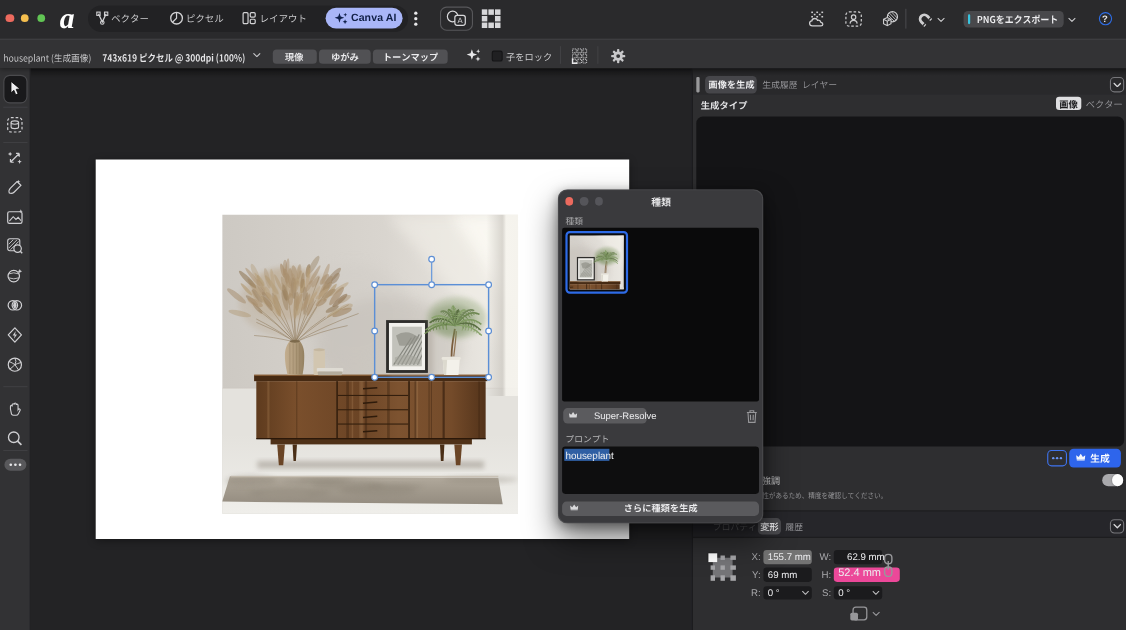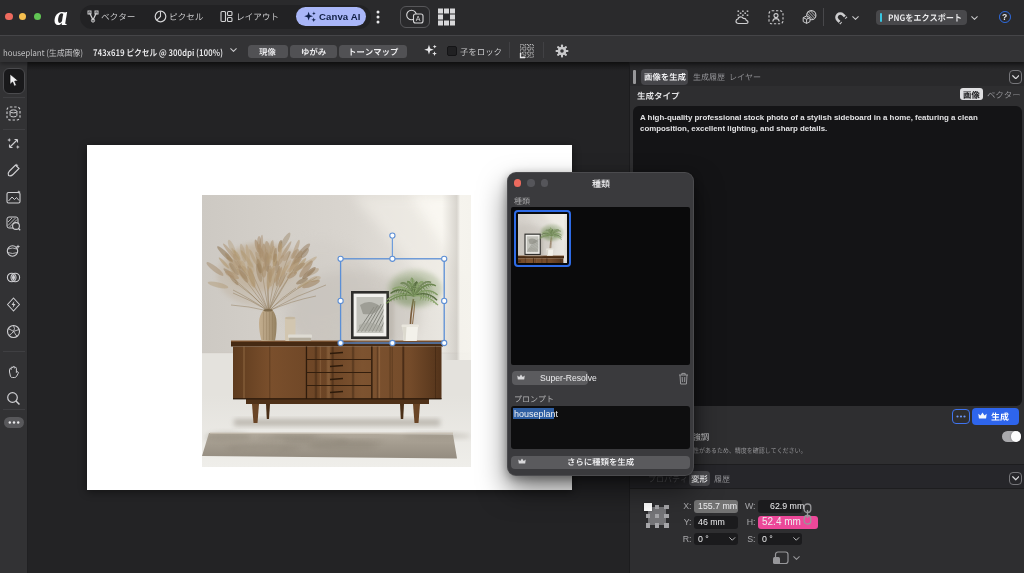--- a/index.html
+++ b/index.html
@@ -473,21 +473,20 @@
       <path transform="scale(1.0000,1)" d="M1.8 -5.7H7.7V-4.7H1.8ZM1.4 -3.2H7.4V-2.2H1.4ZM0.4 -0.5H8.1V0.5H0.4ZM3.7 -7.2H4.8V0.0H3.7ZM1.8 -7.1 2.8 -6.9Q2.6 -6.2 2.4 -5.6Q2.1 -4.9 1.8 -4.4Q1.5 -3.8 1.2 -3.4Q1.1 -3.5 0.9 -3.6Q0.7 -3.8 0.6 -3.9Q0.4 -4.0 0.3 -4.1Q0.6 -4.4 0.9 -4.9Q1.2 -5.4 1.4 -6.0Q1.6 -6.5 1.8 -7.1Z M10.0 -4.0H12.0V-3.1H10.0ZM11.6 -4.0H12.6Q12.6 -4.0 12.6 -4.0Q12.6 -3.9 12.6 -3.8Q12.6 -3.7 12.6 -3.6Q12.6 -2.7 12.6 -2.2Q12.5 -1.6 12.5 -1.3Q12.4 -1.0 12.3 -0.8Q12.2 -0.7 12.1 -0.6Q11.9 -0.5 11.7 -0.5Q11.6 -0.5 11.3 -0.5Q11.0 -0.5 10.7 -0.5Q10.7 -0.7 10.7 -1.0Q10.6 -1.2 10.5 -1.4Q10.7 -1.4 10.9 -1.4Q11.1 -1.4 11.2 -1.4Q11.3 -1.4 11.4 -1.4Q11.4 -1.4 11.5 -1.5Q11.5 -1.6 11.5 -1.8Q11.6 -2.1 11.6 -2.5Q11.6 -3.0 11.6 -3.9ZM14.2 -6.7 14.8 -7.3Q15.0 -7.2 15.3 -7.0Q15.6 -6.9 15.8 -6.7Q16.0 -6.5 16.2 -6.4L15.5 -5.7Q15.4 -5.8 15.2 -6.0Q14.9 -6.2 14.7 -6.4Q14.4 -6.5 14.2 -6.7ZM15.2 -4.5 16.2 -4.2Q15.7 -2.6 14.7 -1.3Q13.8 -0.0 12.6 0.7Q12.5 0.6 12.4 0.5Q12.2 0.3 12.1 0.1Q11.9 -0.0 11.8 -0.1Q13.0 -0.8 13.9 -1.9Q14.7 -3.0 15.2 -4.5ZM10.1 -5.9H16.7V-4.9H10.1ZM9.4 -5.9H10.5V-3.4Q10.5 -3.0 10.5 -2.4Q10.4 -1.8 10.3 -1.2Q10.2 -0.7 10.0 -0.1Q9.9 0.4 9.6 0.9Q9.5 0.8 9.3 0.6Q9.2 0.5 9.0 0.4Q8.8 0.2 8.7 0.2Q9.0 -0.3 9.2 -1.0Q9.3 -1.6 9.4 -2.3Q9.4 -2.9 9.4 -3.5ZM12.9 -7.2H13.9Q13.9 -6.2 14.0 -5.2Q14.1 -4.2 14.2 -3.3Q14.4 -2.4 14.6 -1.8Q14.8 -1.1 15.0 -0.7Q15.3 -0.3 15.5 -0.3Q15.7 -0.3 15.8 -0.7Q15.8 -1.0 15.9 -1.8Q16.0 -1.7 16.3 -1.5Q16.5 -1.3 16.7 -1.3Q16.7 -0.5 16.5 -0.0Q16.4 0.4 16.1 0.5Q15.8 0.7 15.4 0.7Q15.0 0.7 14.6 0.4Q14.2 0.1 14.0 -0.5Q13.7 -1.0 13.5 -1.8Q13.3 -2.6 13.1 -3.4Q13.0 -4.3 12.9 -5.3Q12.9 -6.2 12.9 -7.2Z M20.6 -4.0Q21.0 -3.8 21.5 -3.5Q22.0 -3.2 22.4 -2.8Q22.9 -2.5 23.3 -2.2Q23.8 -1.9 24.0 -1.7L23.2 -0.7Q23.0 -1.0 22.5 -1.3Q22.1 -1.6 21.7 -2.0Q21.2 -2.3 20.7 -2.6Q20.3 -3.0 19.9 -3.2ZM24.6 -5.4Q24.6 -5.3 24.5 -5.1Q24.4 -5.0 24.4 -4.8Q24.2 -4.4 24.0 -3.9Q23.8 -3.5 23.5 -3.0Q23.2 -2.5 22.8 -2.0Q22.2 -1.3 21.4 -0.6Q20.5 0.1 19.3 0.6L18.3 -0.3Q19.2 -0.6 19.9 -0.9Q20.5 -1.3 21.0 -1.7Q21.5 -2.2 21.8 -2.6Q22.1 -2.9 22.4 -3.3Q22.6 -3.8 22.8 -4.2Q23.0 -4.6 23.1 -4.9H20.2L20.6 -5.9H23.0Q23.2 -5.9 23.4 -5.9Q23.6 -5.9 23.8 -6.0ZM21.8 -6.7Q21.7 -6.5 21.5 -6.3Q21.4 -6.0 21.3 -5.9Q21.0 -5.4 20.6 -4.8Q20.1 -4.2 19.6 -3.7Q19.0 -3.1 18.4 -2.7L17.5 -3.4Q18.3 -3.9 18.8 -4.4Q19.3 -4.9 19.7 -5.4Q20.0 -5.9 20.2 -6.2Q20.3 -6.4 20.4 -6.6Q20.5 -6.9 20.6 -7.1Z M26.0 -3.3Q27.2 -3.6 28.1 -4.0Q29.0 -4.4 29.7 -4.8Q30.2 -5.1 30.6 -5.5Q31.1 -5.8 31.5 -6.2Q31.9 -6.6 32.1 -6.9L33.1 -6.0Q32.7 -5.6 32.2 -5.2Q31.7 -4.9 31.2 -4.5Q30.7 -4.1 30.2 -3.8Q29.8 -3.6 29.2 -3.3Q28.6 -3.0 27.9 -2.7Q27.2 -2.4 26.6 -2.2ZM29.6 -4.3 30.8 -4.6V-0.7Q30.8 -0.6 30.8 -0.3Q30.8 -0.1 30.8 0.1Q30.8 0.3 30.8 0.4H29.5Q29.5 0.3 29.5 0.1Q29.5 -0.1 29.6 -0.3Q29.6 -0.6 29.6 -0.7Z M40.8 -6.2Q40.8 -6.0 41.0 -5.9Q41.1 -5.7 41.3 -5.7Q41.5 -5.7 41.7 -5.9Q41.8 -6.0 41.8 -6.2Q41.8 -6.4 41.7 -6.6Q41.5 -6.7 41.3 -6.7Q41.1 -6.7 41.0 -6.6Q40.8 -6.4 40.8 -6.2ZM40.3 -6.2Q40.3 -6.5 40.4 -6.7Q40.6 -7.0 40.8 -7.1Q41.0 -7.3 41.3 -7.3Q41.6 -7.3 41.8 -7.1Q42.1 -7.0 42.2 -6.7Q42.3 -6.5 42.3 -6.2Q42.3 -6.0 42.2 -5.7Q42.1 -5.5 41.8 -5.4Q41.6 -5.2 41.3 -5.2Q41.0 -5.2 40.8 -5.4Q40.6 -5.5 40.4 -5.7Q40.3 -6.0 40.3 -6.2ZM41.3 -5.6Q41.3 -5.4 41.2 -5.3Q41.2 -5.1 41.2 -5.0Q41.1 -4.7 41.0 -4.3Q40.9 -3.9 40.7 -3.5Q40.6 -3.0 40.3 -2.6Q40.1 -2.2 39.9 -1.9Q39.5 -1.4 39.0 -0.9Q38.5 -0.5 37.8 -0.1Q37.2 0.2 36.5 0.5L35.5 -0.5Q36.4 -0.7 37.0 -1.0Q37.6 -1.3 38.1 -1.7Q38.5 -2.1 38.9 -2.5Q39.1 -2.9 39.3 -3.3Q39.5 -3.7 39.7 -4.2Q39.8 -4.6 39.9 -4.9Q39.7 -4.9 39.4 -4.9Q39.1 -4.9 38.7 -4.9Q38.4 -4.9 37.9 -4.9Q37.5 -4.9 37.1 -4.9Q36.7 -4.9 36.4 -4.9Q36.1 -4.9 35.9 -4.9Q35.6 -4.9 35.3 -4.9Q35.1 -4.9 34.9 -4.9V-6.1Q35.0 -6.1 35.2 -6.1Q35.4 -6.1 35.6 -6.0Q35.8 -6.0 35.9 -6.0Q36.0 -6.0 36.3 -6.0Q36.5 -6.0 36.9 -6.0Q37.2 -6.0 37.6 -6.0Q37.9 -6.0 38.3 -6.0Q38.6 -6.0 39.0 -6.0Q39.3 -6.0 39.5 -6.0Q39.7 -6.0 39.8 -6.0Q40.0 -6.0 40.1 -6.0Q40.3 -6.1 40.5 -6.1Z" fill="#e3e3e5"></path>
     </svg>
     <div class="abs" style="left:959.5px;top:87.5px;width:23.5px;height:12.5px;background:#dfdfe1;border-radius:3px"></div>
     <svg style="position:absolute;left:962.8px;top:97.5px;overflow:visible" width="1" height="1">
       <path transform="scale(1.0000,1)" d="M1.2 -0.7H7.1V0.3H1.2ZM0.4 -6.6H8.0V-5.7H0.4ZM0.7 -5.1H1.7V0.8H0.7ZM6.8 -5.1H7.7V0.7H6.8ZM3.7 -6.4H4.7V-4.6H3.7ZM3.7 -4.6H4.6V-1.5H3.7ZM3.0 -2.7V-2.0H5.3V-2.7ZM3.0 -4.2V-3.5H5.3V-4.2ZM2.2 -5.0H6.2V-1.2H2.2Z M12.3 -7.1 13.2 -7.0Q12.9 -6.3 12.4 -5.7Q11.9 -5.2 11.3 -4.6Q11.2 -4.8 11.0 -5.0Q10.8 -5.1 10.6 -5.2Q11.0 -5.5 11.3 -5.8Q11.6 -6.1 11.9 -6.5Q12.1 -6.8 12.3 -7.1ZM12.5 -6.6H14.4V-5.9H11.9ZM12.1 -4.8V-4.1H15.3V-4.8ZM11.2 -5.4H16.3V-3.4H11.2ZM13.2 -5.1H14.1V-3.8H13.2ZM13.3 -4.1 14.1 -3.7Q13.8 -3.4 13.3 -3.1Q12.8 -2.8 12.3 -2.5Q11.8 -2.3 11.3 -2.1Q11.2 -2.2 11.1 -2.3Q11.0 -2.4 10.9 -2.5Q10.8 -2.7 10.7 -2.7Q11.2 -2.9 11.7 -3.1Q12.2 -3.3 12.6 -3.5Q13.1 -3.8 13.3 -4.1ZM12.3 -2.9 13.0 -3.3Q13.5 -3.0 13.8 -2.6Q14.1 -2.1 14.2 -1.7Q14.4 -1.2 14.4 -0.8Q14.4 -0.4 14.3 -0.1Q14.2 0.2 14.0 0.4Q13.8 0.6 13.6 0.7Q13.4 0.7 13.1 0.8Q13.0 0.8 12.8 0.8Q12.6 0.7 12.5 0.7Q12.5 0.6 12.4 0.3Q12.4 0.1 12.3 -0.1Q12.4 -0.1 12.6 -0.1Q12.8 -0.1 12.9 -0.1Q13.0 -0.1 13.1 -0.1Q13.2 -0.1 13.3 -0.2Q13.4 -0.4 13.5 -0.7Q13.5 -1.0 13.4 -1.3Q13.4 -1.7 13.1 -2.2Q12.8 -2.6 12.3 -2.9ZM13.2 -2.8 13.7 -2.4Q13.4 -2.1 13.0 -1.9Q12.6 -1.6 12.1 -1.3Q11.7 -1.1 11.3 -0.9Q11.2 -1.1 11.1 -1.3Q10.9 -1.4 10.8 -1.6Q11.2 -1.7 11.7 -1.9Q12.1 -2.1 12.5 -2.3Q12.9 -2.5 13.2 -2.8ZM13.6 -1.9 14.2 -1.5Q13.9 -1.1 13.4 -0.8Q12.8 -0.4 12.3 -0.1Q11.7 0.2 11.2 0.5Q11.1 0.3 11.0 0.1Q10.8 -0.1 10.7 -0.3Q11.1 -0.4 11.5 -0.6Q11.9 -0.7 12.3 -1.0Q12.7 -1.2 13.0 -1.4Q13.4 -1.7 13.6 -1.9ZM15.9 -3.3 16.5 -2.7Q16.2 -2.4 15.9 -2.1Q15.5 -1.9 15.2 -1.7L14.7 -2.2Q14.9 -2.4 15.1 -2.5Q15.3 -2.7 15.5 -2.9Q15.7 -3.1 15.9 -3.3ZM14.7 -3.9Q14.8 -3.1 15.1 -2.4Q15.3 -1.8 15.7 -1.2Q16.1 -0.7 16.7 -0.4Q16.5 -0.3 16.4 -0.1Q16.3 -0.0 16.2 0.1Q16.1 0.3 16.0 0.4Q15.4 0.0 15.0 -0.6Q14.6 -1.2 14.3 -2.0Q14.0 -2.8 13.9 -3.7ZM14.1 -6.6H14.3L14.5 -6.7L15.1 -6.3Q14.9 -5.9 14.6 -5.5Q14.2 -5.1 14.0 -4.8Q13.9 -4.9 13.7 -5.1Q13.5 -5.3 13.4 -5.4Q13.6 -5.6 13.8 -5.9Q14.0 -6.2 14.1 -6.5ZM10.2 -7.1 11.1 -6.8Q10.9 -6.1 10.5 -5.4Q10.2 -4.6 9.8 -4.0Q9.4 -3.3 9.0 -2.8Q8.9 -2.9 8.9 -3.1Q8.8 -3.3 8.7 -3.5Q8.6 -3.7 8.5 -3.9Q8.8 -4.3 9.2 -4.8Q9.5 -5.3 9.7 -5.9Q10.0 -6.5 10.2 -7.1ZM9.5 -4.8 10.4 -5.7 10.5 -5.7V0.7H9.5Z" fill="#1c1c1e"></path>
     </svg>
     <svg style="position:absolute;left:986.5px;top:97.5px;overflow:visible" width="1" height="1">
       <path transform="scale(1.0000,1)" d="M5.8 -5.7Q5.9 -5.5 6.1 -5.3Q6.2 -5.1 6.4 -4.8Q6.5 -4.6 6.6 -4.4L6.1 -4.1Q6.0 -4.4 5.9 -4.6Q5.7 -4.8 5.6 -5.1Q5.5 -5.3 5.3 -5.5ZM6.9 -6.1Q7.0 -6.0 7.1 -5.7Q7.3 -5.5 7.5 -5.3Q7.6 -5.0 7.7 -4.8L7.2 -4.6Q7.1 -4.8 7.0 -5.0Q6.8 -5.3 6.7 -5.5Q6.6 -5.7 6.4 -5.9ZM0.4 -2.2Q0.6 -2.4 0.7 -2.5Q0.9 -2.6 1.0 -2.8Q1.2 -2.9 1.4 -3.2Q1.6 -3.4 1.8 -3.7Q2.0 -3.9 2.3 -4.2Q2.5 -4.5 2.7 -4.7Q3.0 -5.1 3.4 -5.2Q3.7 -5.2 4.1 -4.8Q4.4 -4.6 4.7 -4.3Q5.0 -3.9 5.3 -3.6Q5.6 -3.3 5.8 -3.1Q6.1 -2.8 6.5 -2.4Q6.8 -2.0 7.2 -1.6Q7.6 -1.2 7.9 -0.8L7.3 -0.2Q7.0 -0.6 6.7 -1.0Q6.3 -1.4 6.0 -1.8Q5.7 -2.1 5.4 -2.4Q5.3 -2.6 5.0 -2.9Q4.8 -3.1 4.6 -3.4Q4.3 -3.6 4.1 -3.8Q3.9 -4.0 3.8 -4.2Q3.6 -4.4 3.4 -4.4Q3.3 -4.4 3.0 -4.1Q2.9 -3.9 2.7 -3.7Q2.5 -3.4 2.3 -3.2Q2.1 -2.9 1.9 -2.6Q1.7 -2.4 1.6 -2.2Q1.4 -2.1 1.3 -1.9Q1.2 -1.7 1.1 -1.6Z M15.7 -5.3Q15.7 -5.2 15.6 -5.0Q15.6 -4.9 15.5 -4.8Q15.4 -4.4 15.2 -3.9Q15.0 -3.4 14.7 -2.9Q14.4 -2.4 14.0 -1.9Q13.5 -1.2 12.7 -0.6Q11.9 -0.1 10.7 0.4L10.1 -0.2Q10.9 -0.4 11.5 -0.7Q12.1 -1.1 12.6 -1.4Q13.1 -1.8 13.4 -2.3Q13.8 -2.7 14.0 -3.1Q14.3 -3.6 14.5 -4.1Q14.7 -4.5 14.8 -4.9H11.7L11.9 -5.5Q12.0 -5.5 12.3 -5.5Q12.6 -5.5 12.9 -5.5Q13.3 -5.5 13.7 -5.5Q14.0 -5.5 14.3 -5.5Q14.5 -5.5 14.6 -5.5Q14.8 -5.5 14.9 -5.5Q15.1 -5.6 15.2 -5.6ZM12.9 -6.5Q12.8 -6.4 12.7 -6.2Q12.6 -6.0 12.5 -5.9Q12.3 -5.4 11.9 -4.9Q11.5 -4.3 11.0 -3.8Q10.5 -3.3 9.8 -2.8L9.2 -3.3Q9.8 -3.6 10.2 -4.0Q10.6 -4.3 11.0 -4.7Q11.3 -5.1 11.5 -5.5Q11.7 -5.8 11.9 -6.1Q11.9 -6.2 12.0 -6.4Q12.1 -6.6 12.1 -6.8Z M20.3 -3.8Q20.7 -3.6 21.1 -3.3Q21.6 -3.0 22.0 -2.7Q22.5 -2.4 22.9 -2.1Q23.3 -1.8 23.6 -1.6L23.1 -1.0Q22.8 -1.3 22.4 -1.6Q22.0 -1.9 21.6 -2.2Q21.1 -2.5 20.7 -2.8Q20.2 -3.1 19.8 -3.4ZM24.1 -5.4Q24.1 -5.3 24.0 -5.2Q24.0 -5.0 23.9 -4.9Q23.8 -4.5 23.6 -4.0Q23.4 -3.5 23.1 -3.0Q22.8 -2.5 22.4 -2.0Q21.8 -1.4 21.0 -0.7Q20.2 -0.1 19.0 0.4L18.4 -0.2Q19.1 -0.4 19.8 -0.8Q20.4 -1.1 20.9 -1.5Q21.5 -2.0 21.8 -2.4Q22.2 -2.8 22.4 -3.3Q22.7 -3.7 22.9 -4.2Q23.1 -4.6 23.2 -5.0H20.1L20.4 -5.6H23.0Q23.2 -5.6 23.3 -5.7Q23.5 -5.7 23.6 -5.7ZM21.3 -6.6Q21.2 -6.4 21.1 -6.2Q21.0 -6.1 20.9 -5.9Q20.7 -5.5 20.3 -4.9Q19.9 -4.4 19.3 -3.8Q18.8 -3.3 18.1 -2.8L17.6 -3.2Q18.3 -3.7 18.8 -4.2Q19.4 -4.8 19.7 -5.3Q20.1 -5.8 20.3 -6.2Q20.3 -6.3 20.4 -6.5Q20.5 -6.7 20.5 -6.8Z M26.1 -3.6Q26.2 -3.6 26.4 -3.6Q26.6 -3.6 26.8 -3.6Q27.0 -3.6 27.2 -3.6Q27.4 -3.6 27.6 -3.6Q27.9 -3.6 28.3 -3.6Q28.7 -3.6 29.1 -3.6Q29.5 -3.6 30.0 -3.6Q30.4 -3.6 30.8 -3.6Q31.1 -3.6 31.4 -3.6Q31.7 -3.6 31.8 -3.6Q32.1 -3.6 32.4 -3.6Q32.6 -3.6 32.7 -3.6V-2.8Q32.6 -2.8 32.4 -2.8Q32.1 -2.9 31.8 -2.9Q31.7 -2.9 31.4 -2.9Q31.1 -2.9 30.8 -2.9Q30.4 -2.9 30.0 -2.9Q29.5 -2.9 29.1 -2.9Q28.7 -2.9 28.3 -2.9Q27.9 -2.9 27.6 -2.9Q27.4 -2.9 27.2 -2.9Q26.9 -2.9 26.6 -2.8Q26.3 -2.8 26.1 -2.8Z" fill="#96969a"></path>
     </svg>
     <div class="abs" style="left:632.5px;top:106px;width:389px;height:300px;background:#141416;border-radius:6px"></div>
-    <div class="abs" style="left:640px;top:111.5px;font-size:7.9px;line-height:11.5px;color:#e2e2e4;font-weight:bold">A high-quality professional stock photo of a stylish sideboard in a home, featuring a clean<br>composition, excellent lighting, and sharp details.</div>
     <div class="abs" style="left:951.5px;top:408.5px;width:18px;height:15.5px;border:1.3px solid #3f74f0;border-radius:4px"></div>
     <svg class="abs" style="left:955.5px;top:414.5px" width="10" height="3" viewBox="0 0 10 3">
       <circle cx="1.5" cy="1.5" r="1.1" fill="#6a95f5"></circle>
       <circle cx="5" cy="1.5" r="1.1" fill="#6a95f5"></circle>
       <circle cx="8.5" cy="1.5" r="1.1" fill="#6a95f5"></circle>
     </svg>
     <div class="abs" style="left:972px;top:407.5px;width:46.5px;height:17.5px;background:#2e65ec;border-radius:4px"></div>
     <svg style="position:absolute;left:978px;top:412px" width="9" height="7.0200000000000005" viewBox="0 0 12 9.4">
       <path d="M1.1 8 L0.4 2.4 L3.4 4.6 L6 0.8 L8.6 4.6 L11.6 2.4 L10.9 8 Z M1.2 9.3 L10.8 9.3 L10.8 8.6 L1.2 8.6 Z" fill="#f4f6fc"></path>
     </svg>
@@ -528,21 +527,21 @@
     <div class="abs" style="left:655.1px;top:523.4px;width:4.4px;height:4.4px;background:#a6a6a9"></div>
     <div class="abs" style="left:664.4px;top:504.8px;width:4.4px;height:4.4px;background:#a6a6a9"></div>
     <div class="abs" style="left:664.4px;top:514.1px;width:4.4px;height:4.4px;background:#a6a6a9"></div>
     <div class="abs" style="left:664.4px;top:523.4px;width:4.4px;height:4.4px;background:#a6a6a9"></div>
     <div class="abs" style="left:644.2px;top:503.2px;width:7.6px;height:7.6px;background:#ffffff;box-shadow:0 0 2px rgba(0,0,0,.5)"></div>
     <div class="abs" style="left:676px;top:500px;width:18px;height:12.5px;color:#a8a8ab;font-size:8.8px;line-height:12.5px;text-align:right">X:&nbsp;</div>
     <div class="abs" style="left:694px;top:500px;width:44px;height:12.5px;background:#737373;border-radius:3px;color:#ededef;font-size:8.8px;line-height:12.5px;padding-left:4px">155.7 mm</div>
     <div class="abs" style="left:740px;top:500px;width:18px;height:12.5px;color:#a8a8ab;font-size:8.8px;line-height:12.5px;text-align:right">W:&nbsp;</div>
     <div class="abs" style="left:758px;top:500px;width:44px;height:12.5px;background:#1b1b1d;border-radius:3px;color:#ededef;font-size:8.8px;line-height:12.5px;padding-left:12px">62.9 mm</div>
     <div class="abs" style="left:676px;top:516px;width:18px;height:12.5px;color:#a8a8ab;font-size:8.8px;line-height:12.5px;text-align:right">Y:&nbsp;</div>
-    <div class="abs" style="left:694px;top:516px;width:44px;height:12.5px;background:#1b1b1d;border-radius:3px;color:#ededef;font-size:8.8px;line-height:12.5px;padding-left:4px">46 mm</div>
+    <div class="abs" style="left:694px;top:516px;width:44px;height:12.5px;background:#1b1b1d;border-radius:3px;color:#ededef;font-size:8.8px;line-height:12.5px;padding-left:4px">69 mm</div>
     <div class="abs" style="left:740px;top:516px;width:18px;height:12.5px;color:#a8a8ab;font-size:8.8px;line-height:12.5px;text-align:right">H:&nbsp;</div>
     <div class="abs" style="left:758px;top:516px;width:60px;height:12.5px;background:#ec4899;border-radius:3px;color:#ededef;font-size:10px;line-height:12.5px;padding-left:4px">52.4 mm</div>
     <div class="abs" style="left:676px;top:532.5px;width:18px;height:12.5px;color:#a8a8ab;font-size:8.8px;line-height:12.5px;text-align:right">R:&nbsp;</div>
     <div class="abs" style="left:694px;top:532.5px;width:44px;height:12.5px;background:#1b1b1d;border-radius:3px;color:#ededef;font-size:8.8px;line-height:12.5px;padding-left:4px">0 °</div>
     <svg style="position:absolute;left:729px;top:537.0px" width="6.5" height="3.9" viewBox="0 0 10 6">
       <path d="M1 1 L5 5 L9 1" stroke="#bcbcbe" stroke-width="1.5" fill="none" stroke-linecap="round" stroke-linejoin="round"></path>
     </svg>
     <div class="abs" style="left:740px;top:532.5px;width:18px;height:12.5px;color:#a8a8ab;font-size:8.8px;line-height:12.5px;text-align:right">S:&nbsp;</div>
     <div class="abs" style="left:758px;top:532.5px;width:44px;height:12.5px;background:#1b1b1d;border-radius:3px;color:#ededef;font-size:8.8px;line-height:12.5px;padding-left:4px">0 °</div>
     <svg style="position:absolute;left:793px;top:537.0px" width="6.5" height="3.9" viewBox="0 0 10 6">

